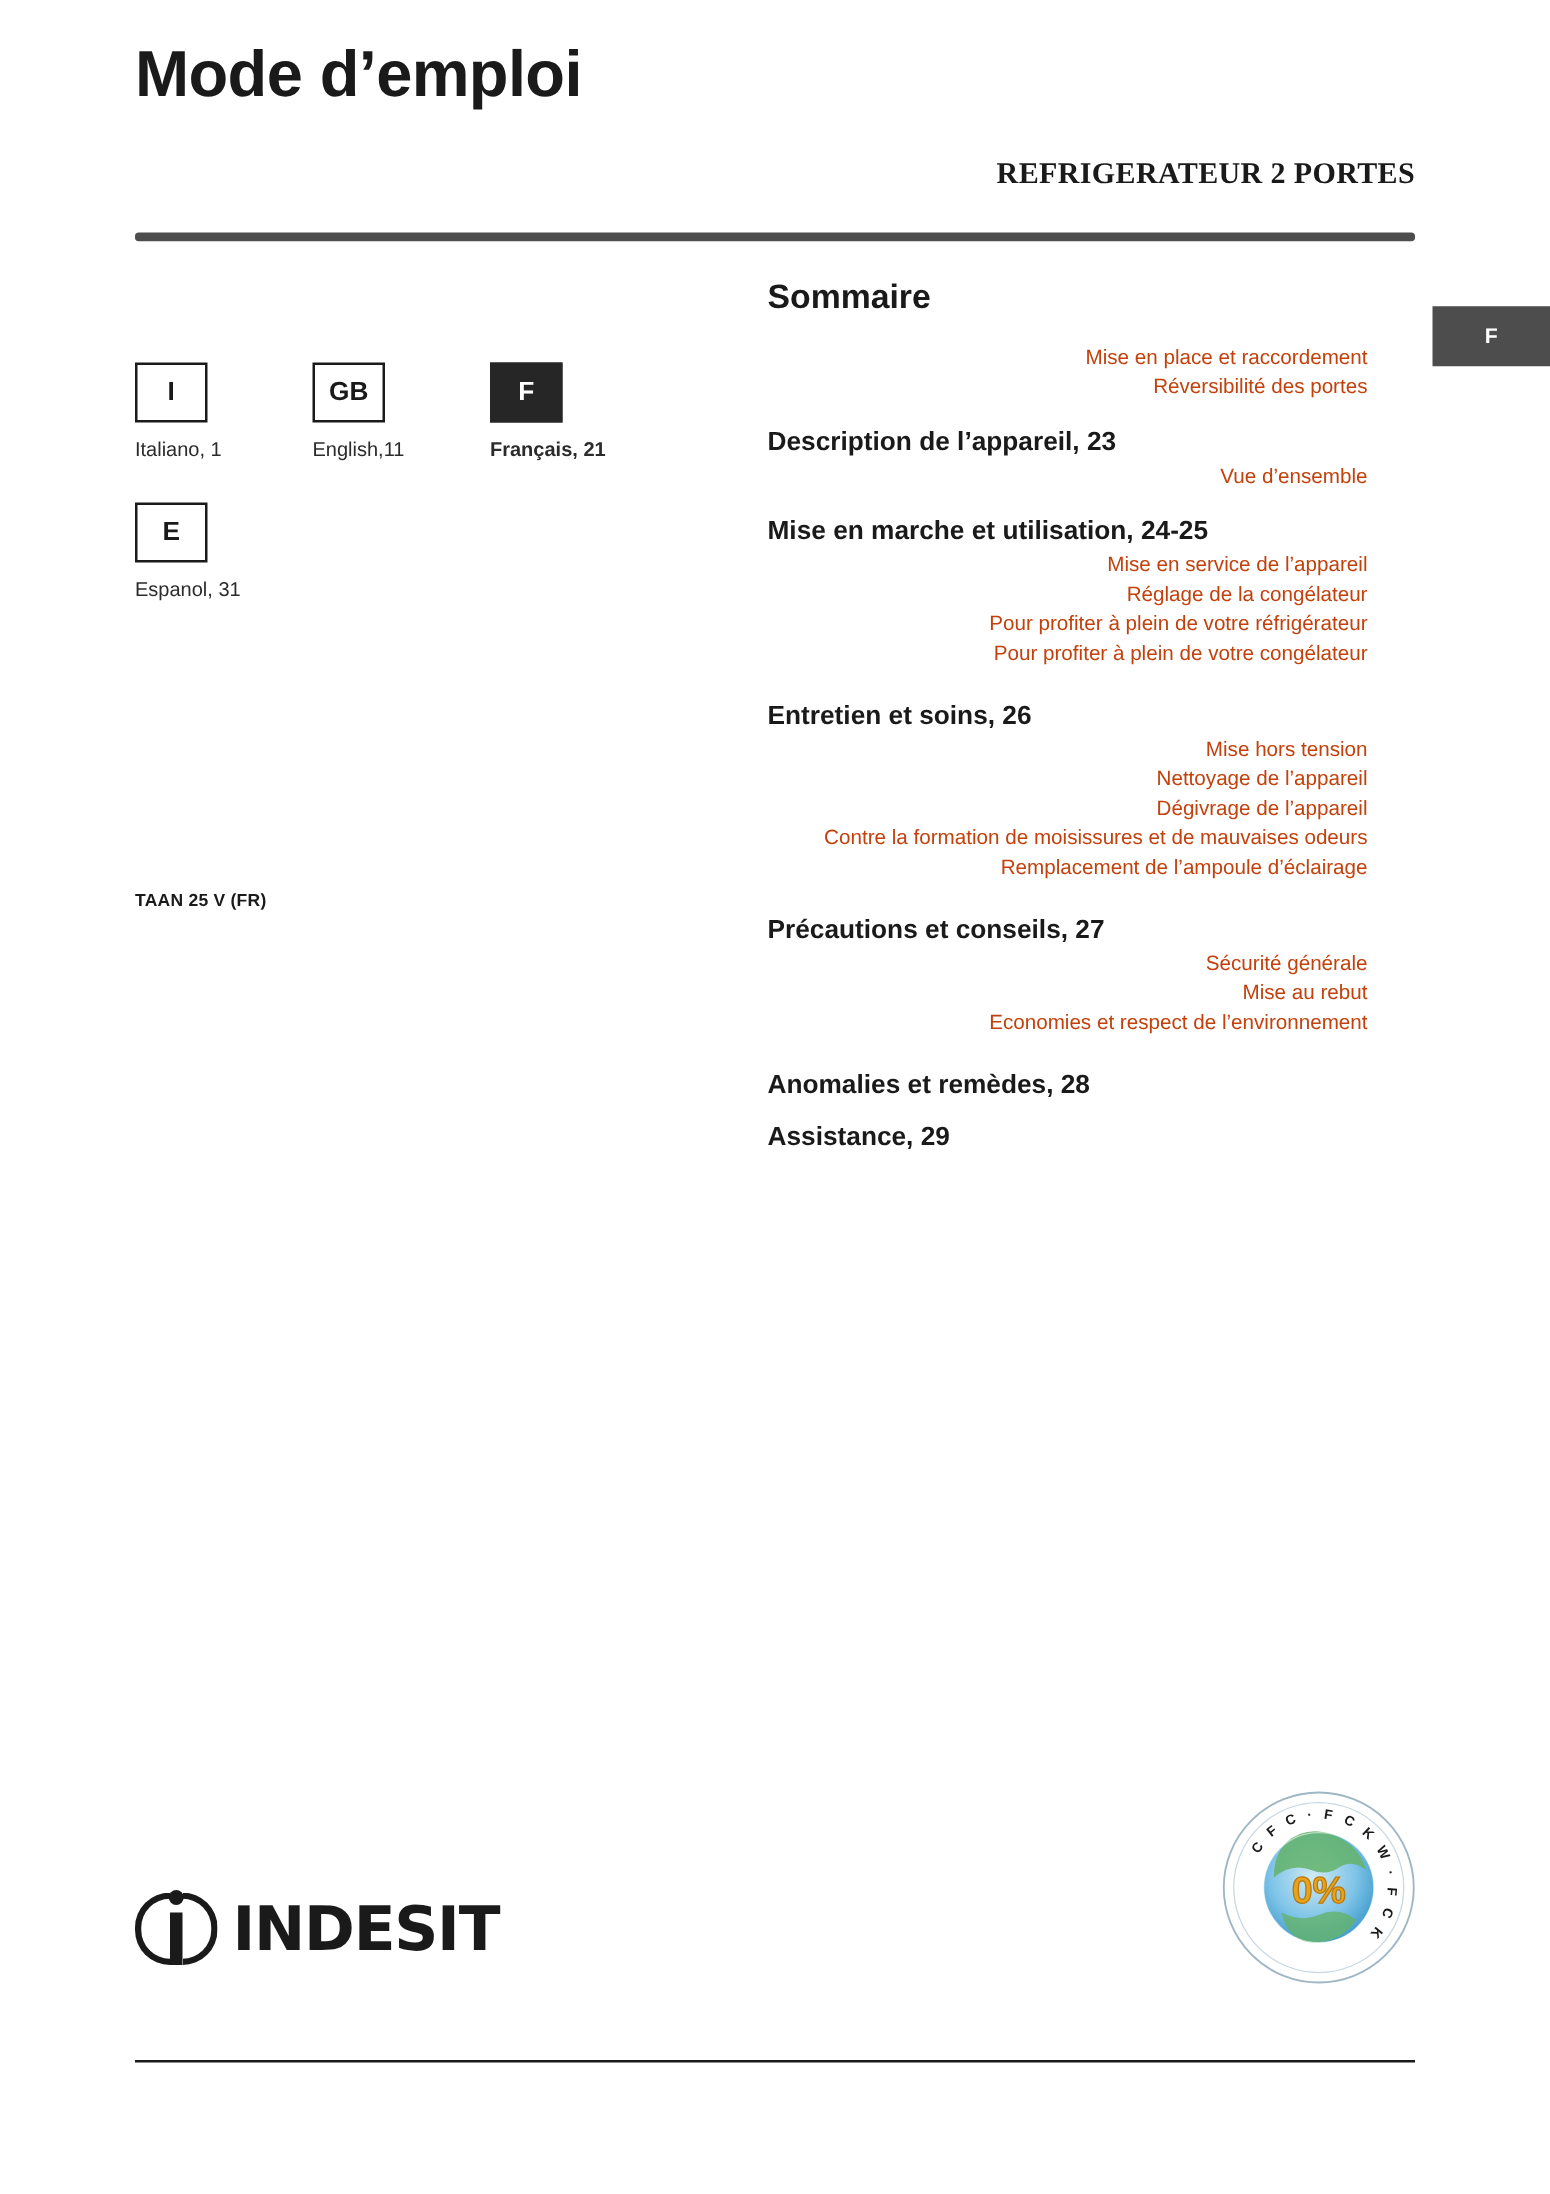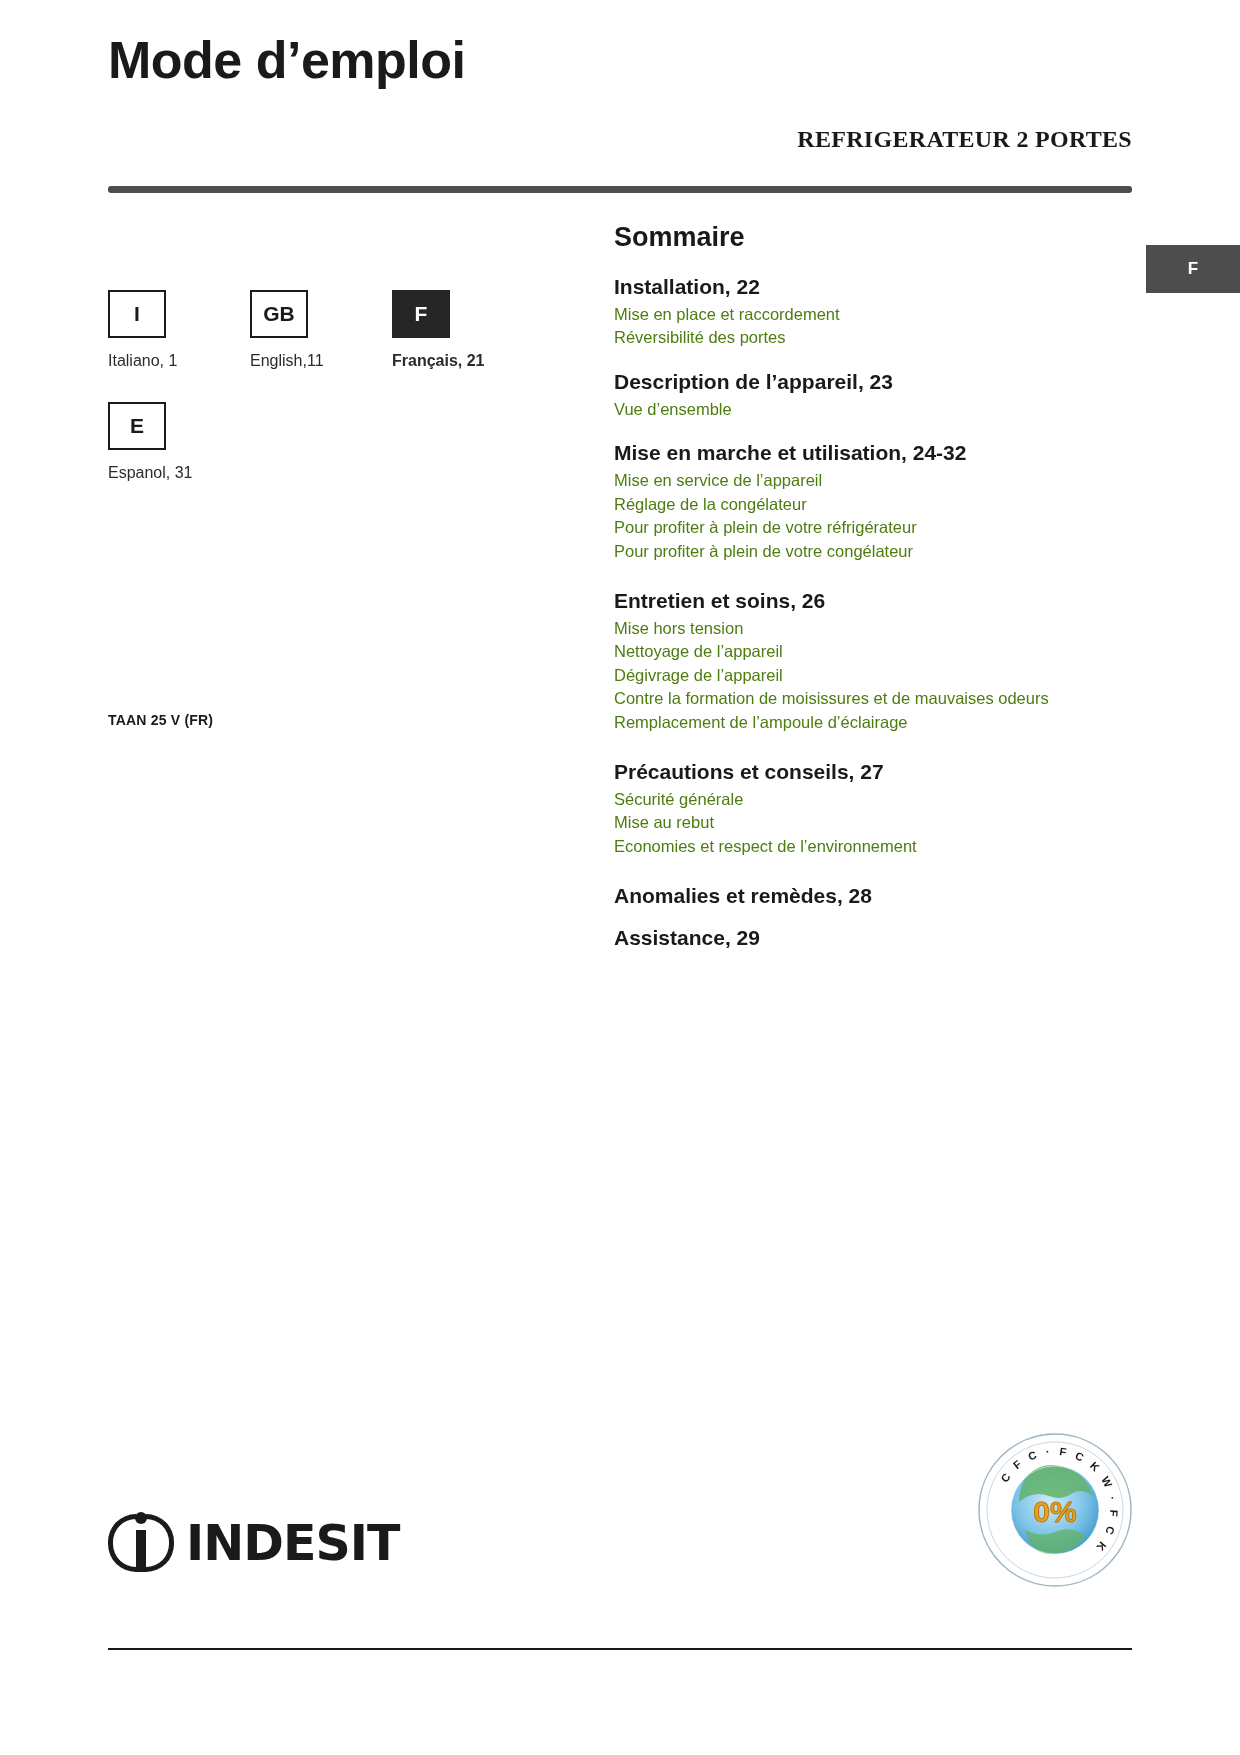--- a/index.html
+++ b/index.html
@@ -144,21 +144,22 @@
   }
   .sum-head {
     font-size: 21px;
     font-weight: bold;
     margin-bottom: 4px;
     color: #1a1a1a;
   }
   .sum-line {
     font-size: 16.5px;
     line-height: 1.42;
-    color: #4d7c0f;
+    color: #c2410c;
+    text-align: right;
   }
   .sum-group.gap-big { margin-bottom: 26px; }
   .sum-group.head-only { margin-bottom: 18px; }
 
   
   .logo {
     position: absolute;
     left: 108px;
     top: 1510px;
     display: flex;
@@ -267,32 +268,31 @@
       </div>
     </div>
   </div>
 
   <div class="model-code">TAAN 25 V (FR)</div>
 
   <div class="summary">
     <div class="summary-title">Sommaire</div>
 
     <div class="sum-group">
-      <div class="sum-head">Installation, 22</div>
       <div class="sum-line">Mise en place et raccordement</div>
       <div class="sum-line">Réversibilité des portes</div>
     </div>
 
     <div class="sum-group">
       <div class="sum-head">Description de l’appareil, 23</div>
       <div class="sum-line">Vue d’ensemble</div>
     </div>
 
     <div class="sum-group gap-big">
-      <div class="sum-head">Mise en marche et utilisation, 24-32</div>
+      <div class="sum-head">Mise en marche et utilisation, 24-25</div>
       <div class="sum-line">Mise en service de l’appareil</div>
       <div class="sum-line">Réglage de la congélateur</div>
       <div class="sum-line">Pour profiter à plein de votre réfrigérateur</div>
       <div class="sum-line">Pour profiter à plein de votre congélateur</div>
     </div>
 
     <div class="sum-group gap-big">
       <div class="sum-head">Entretien et soins, 26</div>
       <div class="sum-line">Mise hors tension</div>
       <div class="sum-line">Nettoyage de l’appareil</div>

